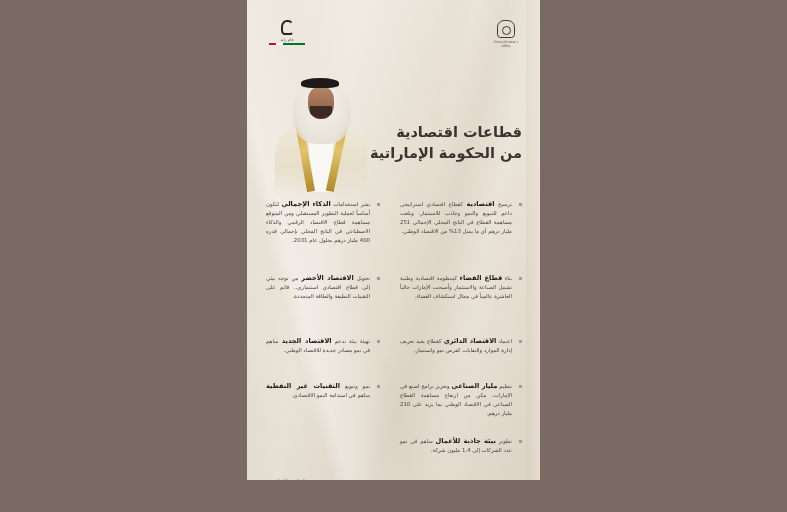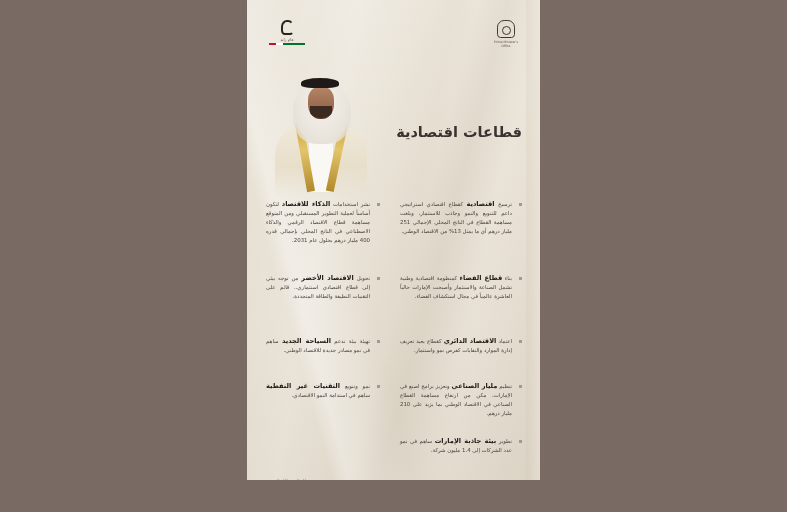--- a/index.html
+++ b/index.html
@@ -175,20 +175,21 @@
     <div class="trim-l"></div>
     <div class="trim-r"></div>
     <div class="ghutra"></div>
     <div class="face"></div>
     <div class="beard"></div>
     <div class="agal"></div>
   </div>
 
   <div class="title">
     <div>قطاعات اقتصادية</div>
+    <div>من الحكومة الإماراتية</div>
   </div>
 
   <div class="col right">
     <div class="item" style="top:0">
       <span class="bullet"></span>
       <span>ترسيخ</span>
       <b>اقتصادية</b>
       <span>كقطاع اقتصادي استراتيجي داعم للتنويع والنمو وجاذب للاستثمار، وبلغت مساهمة القطاع في الناتج المحلي الإجمالي 251 مليار درهم أي ما يمثل 13% من الاقتصاد الوطني.</span>
     </div>
     <div class="item" style="top:74px">
@@ -205,42 +206,42 @@
     </div>
     <div class="item" style="top:182px">
       <span class="bullet"></span>
       <span>تنظيم</span>
       <b>مليار الصناعي</b>
       <span>وتعزيز برامج اصنع في الإمارات، مكن من ارتفاع مساهمة القطاع الصناعي في الاقتصاد الوطني بما يزيد على 210 مليار درهم.</span>
     </div>
     <div class="item" style="top:237px">
       <span class="bullet"></span>
       <span>تطوير</span>
-      <b>بيئة جاذبة الإمارات</b>
+      <b>بيئة جاذبة للأعمال</b>
       <span>ساهم في نمو عدد الشركات إلى 1.4 مليون شركة.</span>
     </div>
   </div>
 
   <div class="col left">
     <div class="item" style="top:0">
       <span class="bullet"></span>
       <span>نشر استخدامات</span>
-      <b>الذكاء للاقتصاد</b>
+      <b>الذكاء الإجمالي</b>
       <span>لتكون أساساً لعملية التطوير المستقبلي ومن المتوقع مساهمة قطاع الاقتصاد الرقمي والذكاء الاصطناعي في الناتج المحلي بإجمالي قدره 400 مليار درهم بحلول عام 2031.</span>
     </div>
     <div class="item" style="top:74px">
       <span class="bullet"></span>
       <span>تحويل</span>
       <b>الاقتصاد الأخضر</b>
       <span>من توجه بيئي إلى قطاع اقتصادي استثماري.. قائم على التقنيات النظيفة والطاقة المتجددة.</span>
     </div>
     <div class="item" style="top:137px">
       <span class="bullet"></span>
       <span>تهيئة بيئة تدعم</span>
-      <b>السياحة الجديد</b>
+      <b>الاقتصاد الجديد</b>
       <span>ساهم في نمو مصادر جديدة للاقتصاد الوطني.</span>
     </div>
     <div class="item" style="top:182px">
       <span class="bullet"></span>
       <span>نمو وتنويع</span>
       <b>التقنيات غير النفطية</b>
       <span>ساهم في استدامة النمو الاقتصادي.</span>
     </div>
   </div>
 

